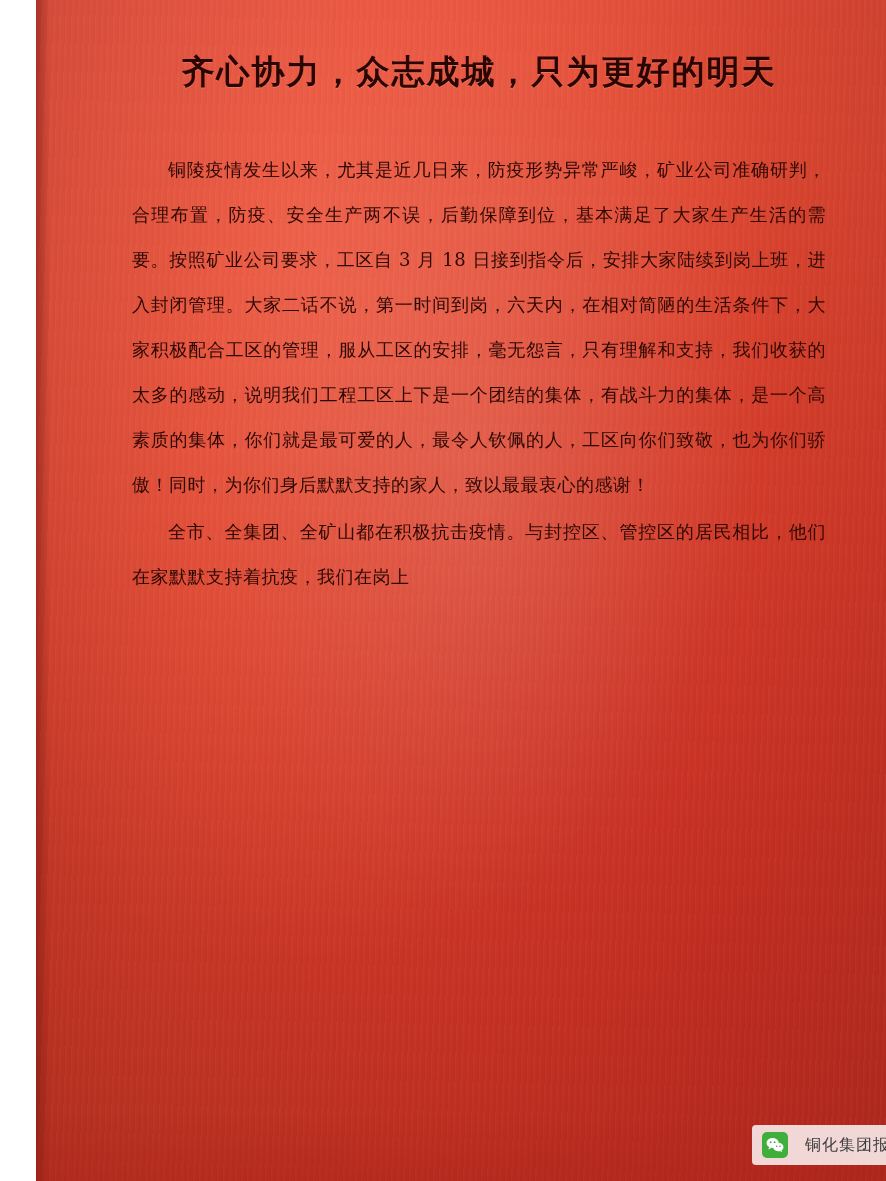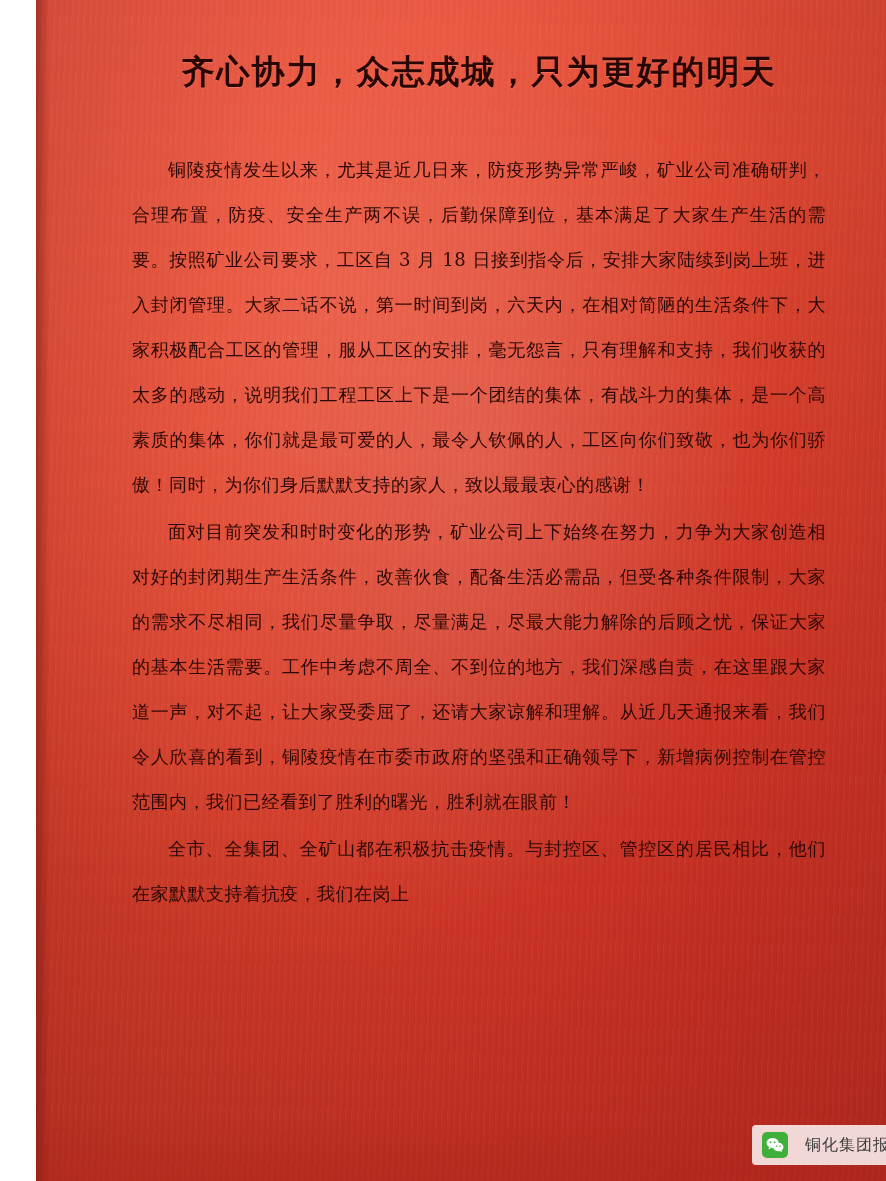--- a/index.html
+++ b/index.html
@@ -136,21 +136,20 @@
 
 <div class="page">
 
   <div class="content">
 
     <h1 class="title">齐心协力，众志成城，只为更好的明天</h1>
 
 
     <div class="body-text">
       <p class="para">铜陵疫情发生以来，尤其是近几日来，防疫形势异常严峻，矿业公司准确研判，合理布置，防疫、安全生产两不误，后勤保障到位，基本满足了大家生产生活的需要。按照矿业公司要求，工区自 3 月 18 日接到指令后，安排大家陆续到岗上班，进入封闭管理。大家二话不说，第一时间到岗，六天内，在相对简陋的生活条件下，大家积极配合工区的管理，服从工区的安排，毫无怨言，只有理解和支持，我们收获的太多的感动，说明我们工程工区上下是一个团结的集体，有战斗力的集体，是一个高素质的集体，你们就是最可爱的人，最令人钦佩的人，工区向你们致敬，也为你们骄傲！同时，为你们身后默默支持的家人，致以最最衷心的感谢！</p>
-      <p class="para">面对目前突发和时时变化的形势，矿业公司上下始终在努力，力争为大家创造相对好的封闭期生产生活条件，改善伙食，配备生活必需品，但受各种条件限制，大家的需求不尽相同，我们尽量争取，尽量满足，尽最大能力解除的后顾之忧，保证大家的基本生活需要。工作中考虑不周全、不到位的地方，我们深感自责，在这里跟大家道一声，对不起，让大家受委屈了，还请大家谅解和理解。从近几天通报来看，我们令人欣喜的看到，铜陵疫情在市委市政府的坚强和正确领导下，新增病例控制在管控范围内，我们已经看到了胜利的曙光，胜利就在眼前！</p>
       <p class="para">全市、全集团、全矿山都在积极抗击疫情。与封控区、管控区的居民相比，他们在家默默支持着抗疫，我们在岗上</p>
     </div>
 
   </div>
 
   <div class="fold-fade"></div>
 
   <div class="watermark">
     <span class="wechat-icon">
       <svg width="18" height="16" viewBox="0 0 18 16" aria-hidden="true">

